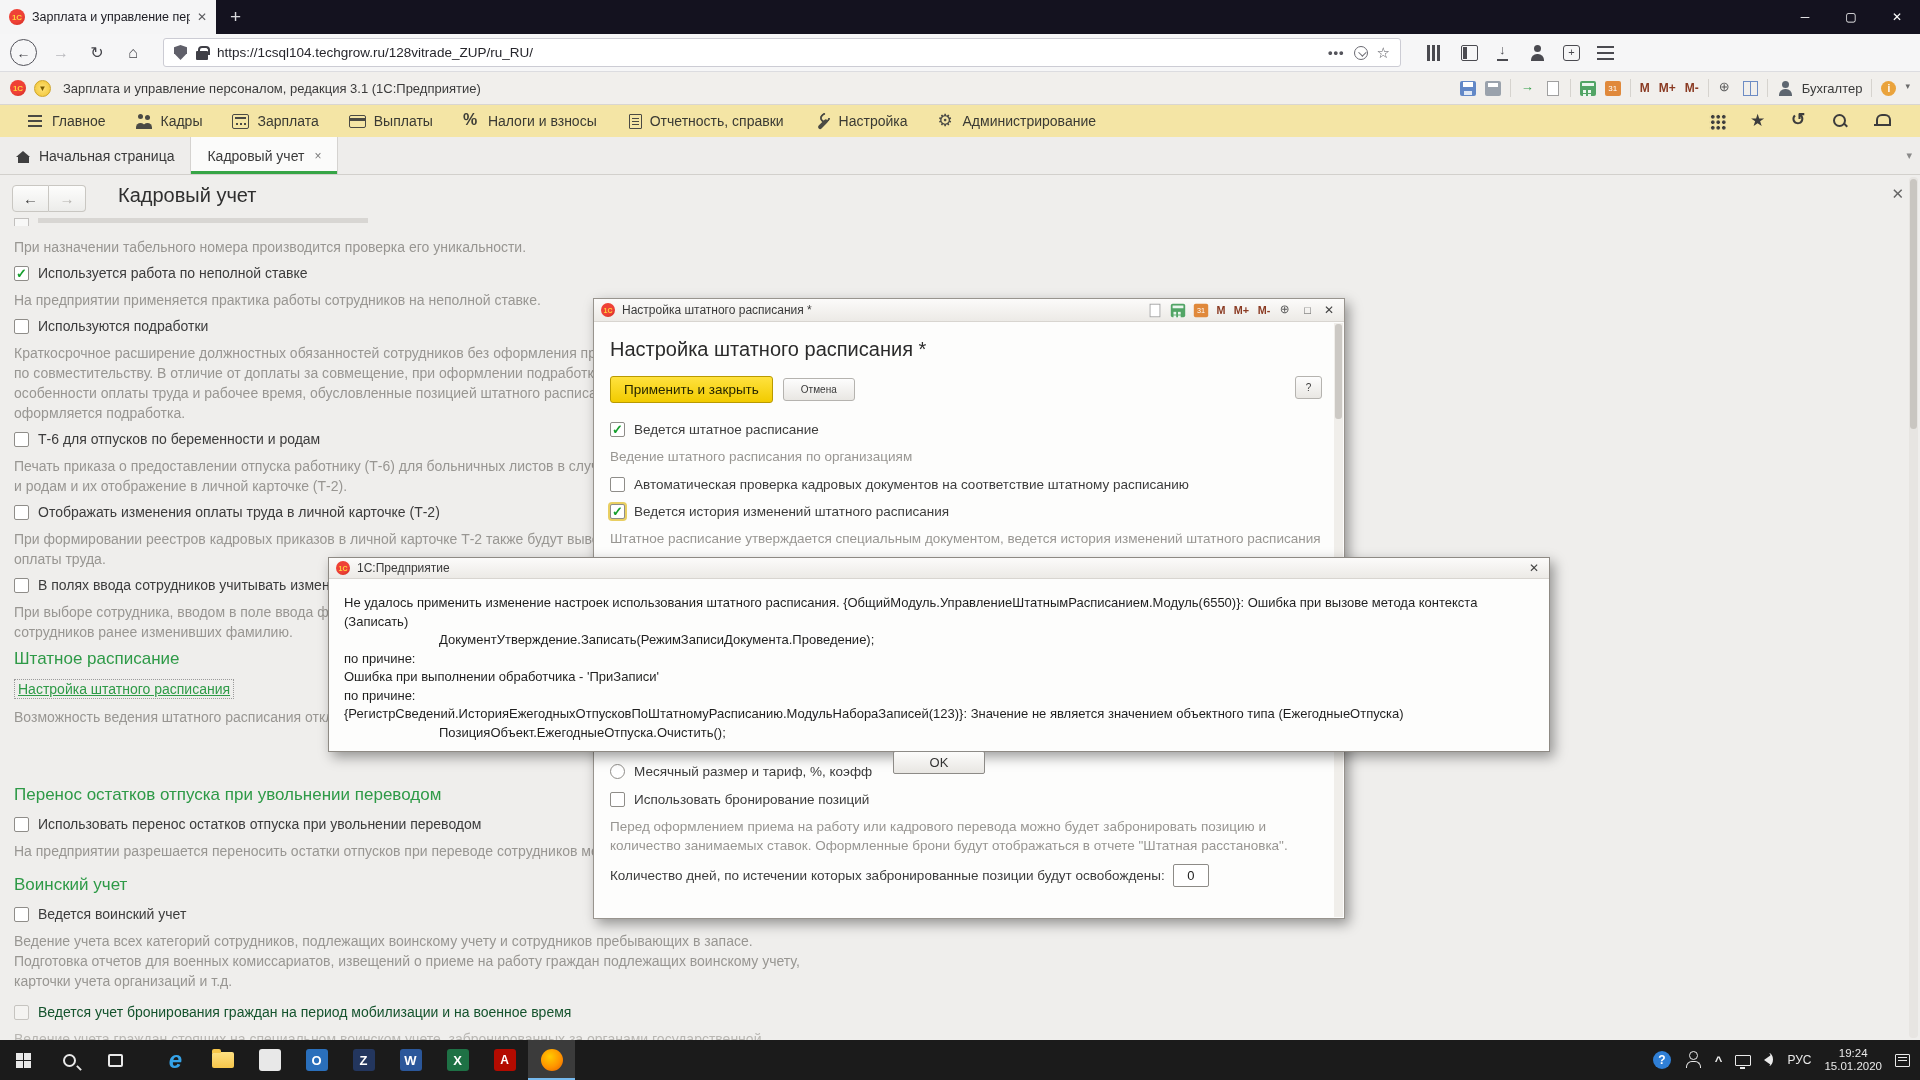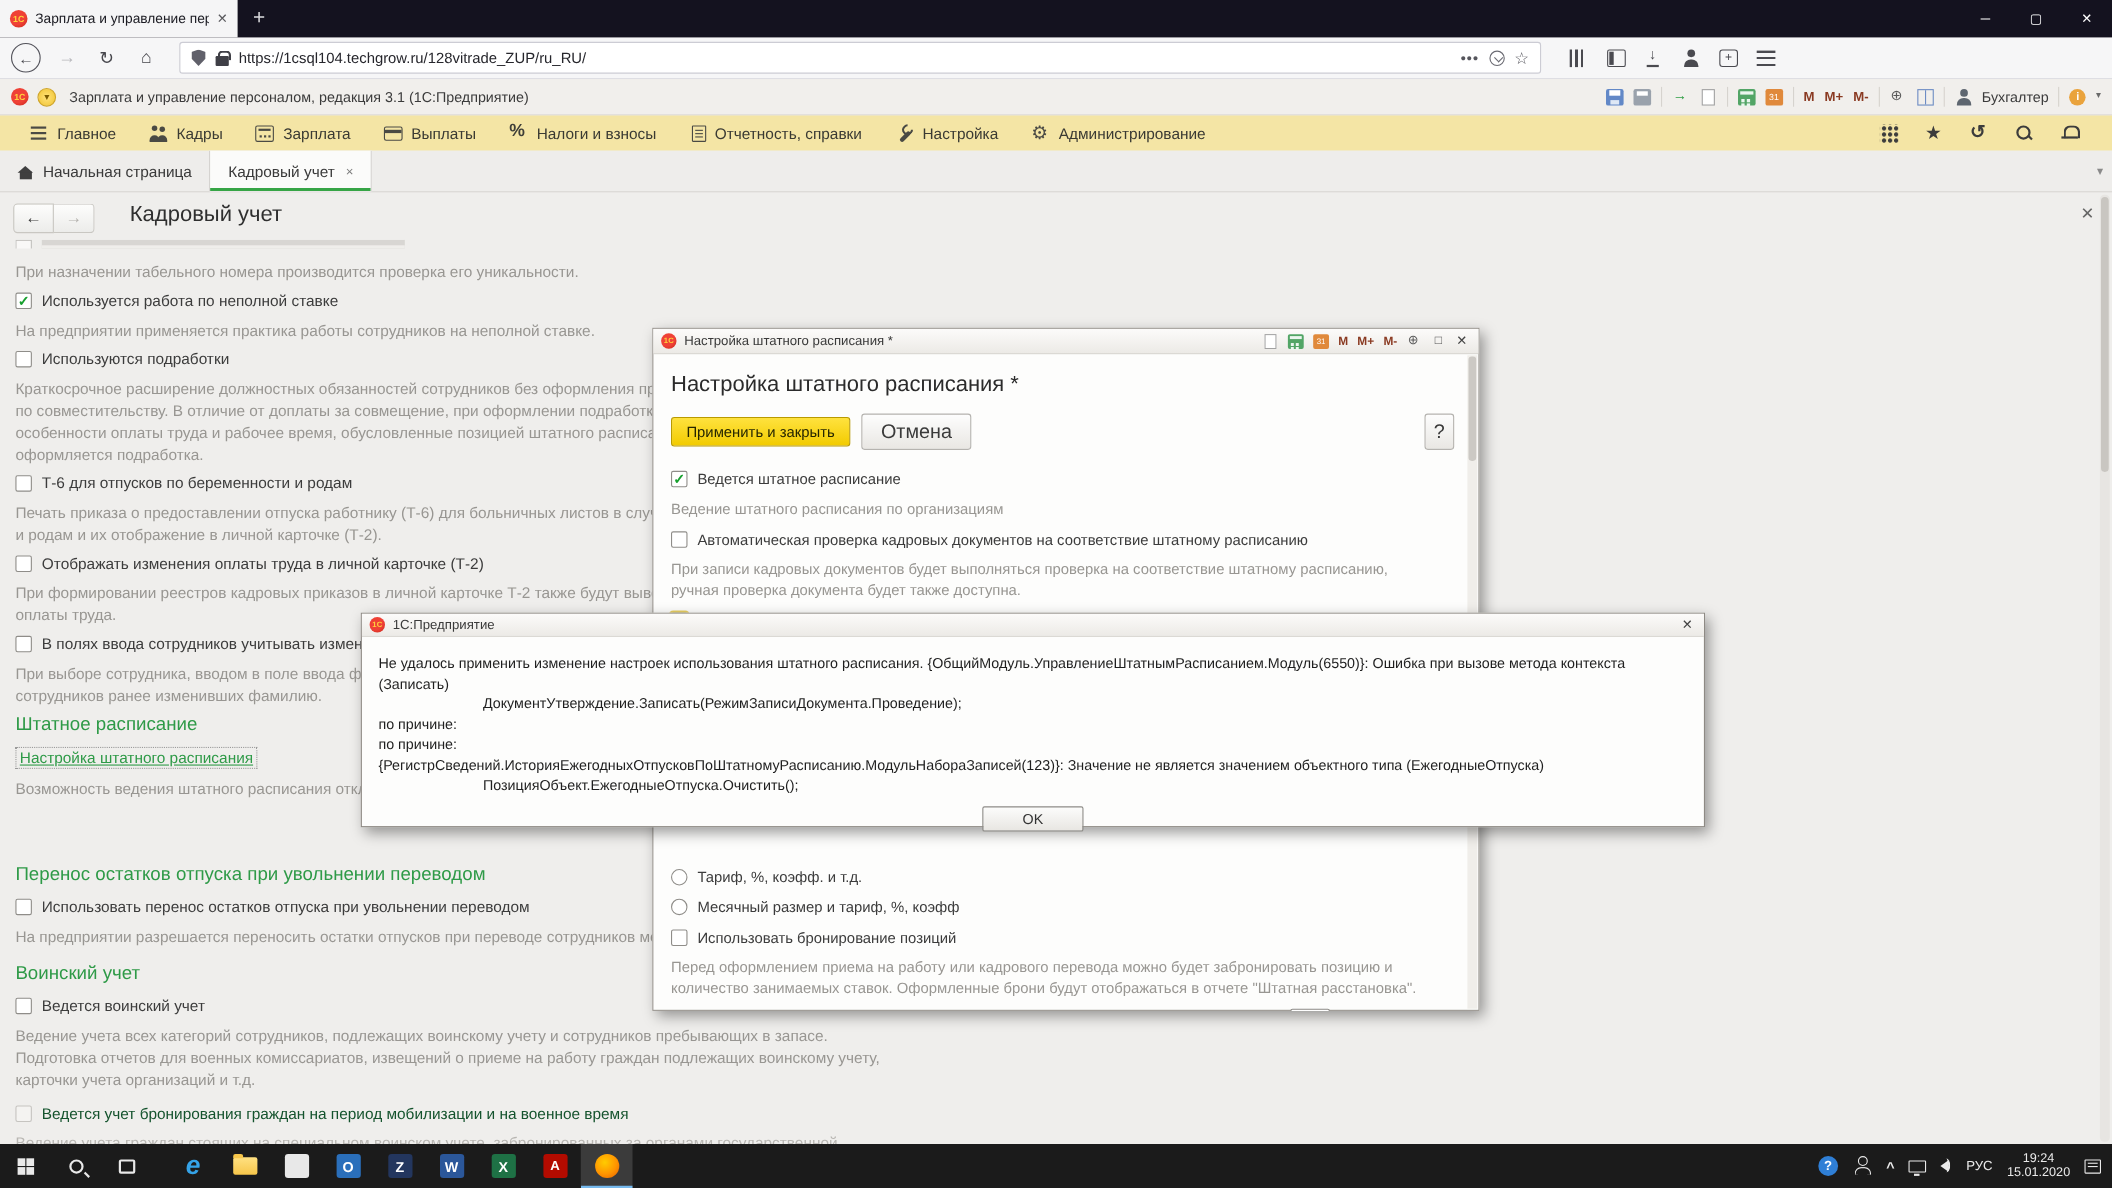--- a/index.html
+++ b/index.html
@@ -140,21 +140,21 @@
   .dlg-tb{height:23px;background:linear-gradient(#fcfbfa,#eceae6);border-bottom:1px solid #d8d5d0;display:flex;align-items:center;gap:7px;padding:0 7px;font-size:12px;color:#3a3a3a}
   .dlg-tb .grow{flex:1}
   .dlg-tb .ai{transform:scale(.9)}
   .tbx{color:#444;font-size:12px;padding:0 3px}
   .tbsq{color:#555;font-size:11px;padding:0 3px}
   .settings{left:593px;top:298px;width:752px;height:621px;z-index:20}
   .dlg-body{position:relative;padding:10px 18px 0 16px;height:597px;overflow:hidden}
   .dlg-h{font-size:20px;color:#2b2b2b;margin:6px 0 15px}
   .btnrow{display:flex;align-items:center;gap:10px;margin:0 0 17px;position:relative}
   .btn-y{background:linear-gradient(#ffe23e,#f2cb00);border:1px solid #b99a00;border-radius:3px;padding:5px 13px;font-size:13.5px;font-weight:normal;color:#262600}
-  .btn{background:linear-gradient(#fdfdfd,#e9e7e3);border:1px solid #b5b3af;border-radius:3px;padding:5px 17px;font-size:18px;color:#3a3a3a}
+  .btn{background:linear-gradient(#fdfdfd,#e9e7e3);border:1px solid #b5b3af;border-radius:3px;padding:5px 17px;font-size:10px;color:#3a3a3a}
   .btn-help{position:absolute;right:4px;top:0;width:27px;padding:5px 0;text-align:center}
   .dlg-body .cblabel,.dlg-body .desc{font-size:13.5px}
   .dlg-body .desc{line-height:19px;margin-bottom:9px}
   .dlg-body .cbrow{margin-bottom:9px}
   .dlg-spacer{height:178px}
   .fieldrow{display:flex;align-items:center;margin-top:4px}
   .fieldlabel{font-size:13.5px;color:#3c3c3c}
   .fieldbox{width:36px;height:23px;border:1px solid #8d8b87;border-radius:2px;background:#fff;margin-left:8px;text-align:center;line-height:22px;font-size:13px;color:#222}
   .dscroll{position:absolute;top:24px;right:1px;bottom:1px;width:9px;background:#f0eeea}
   .dscroll .thumb{position:absolute;left:1px;right:1px;top:1px;height:95px;background:#ccc9c4;border-radius:3px}
@@ -429,22 +429,20 @@
       <div id="dlg-upper">
           <div class="cbrow">
             <span class="cbox">✓</span>
             <span class="cblabel">Ведется штатное расписание</span>
           </div>
           <div class="desc">Ведение штатного расписания по организациям</div>
           <div class="cbrow">
             <span class="cbox"></span>
             <span class="cblabel">Автоматическая проверка кадровых документов на соответствие штатному расписанию</span>
           </div>
-          <div class="desc">При записи кадровых документов будет выполняться проверка на соответствие штатному расписанию,
-ручная проверка документа будет также доступна.</div>
           <div class="cbrow">
             <span class="cbox foc">✓</span>
             <span class="cblabel">Ведется история изменений штатного расписания</span>
           </div>
           <div class="desc">Штатное расписание утверждается специальным документом, ведется история изменений штатного расписания</div>
         </div>
       <div class="dlg-spacer"></div>
       <div id="dlg-lower">
           <div class="cbrow">
             <span class="rbox"></span>
@@ -476,20 +474,21 @@
       <span class="ic1c" style="width:14px;height:14px;font-size:7px">1С</span>
       <span>1С:Предприятие</span>
       <span class="grow"></span>
       <span class="tbx">✕</span>
     </div>
     <div class="err-body">
       <div id="err-lines">
           <div class="errline">Не удалось применить изменение настроек использования штатного расписания. {ОбщийМодуль.УправлениеШтатнымРасписанием.Модуль(6550)}: Ошибка при вызове метода контекста (Записать)</div>
           <div class="errline ind">ДокументУтверждение.Записать(РежимЗаписиДокумента.Проведение);</div>
           <div class="errline">по причине:</div>
+          <div class="errline">Ошибка при выполнении обработчика - 'ПриЗаписи'</div>
           <div class="errline">по причине:</div>
           <div class="errline">{РегистрСведений.ИсторияЕжегодныхОтпусковПоШтатномуРасписанию.МодульНабораЗаписей(123)}: Значение не является значением объектного типа (ЕжегодныеОтпуска)</div>
           <div class="errline ind">ПозицияОбъект.ЕжегодныеОтпуска.Очистить();</div>
         </div>
       <div class="okrow">
         <span class="btn-ok">OK</span>
       </div>
     </div>
   </div>
 

